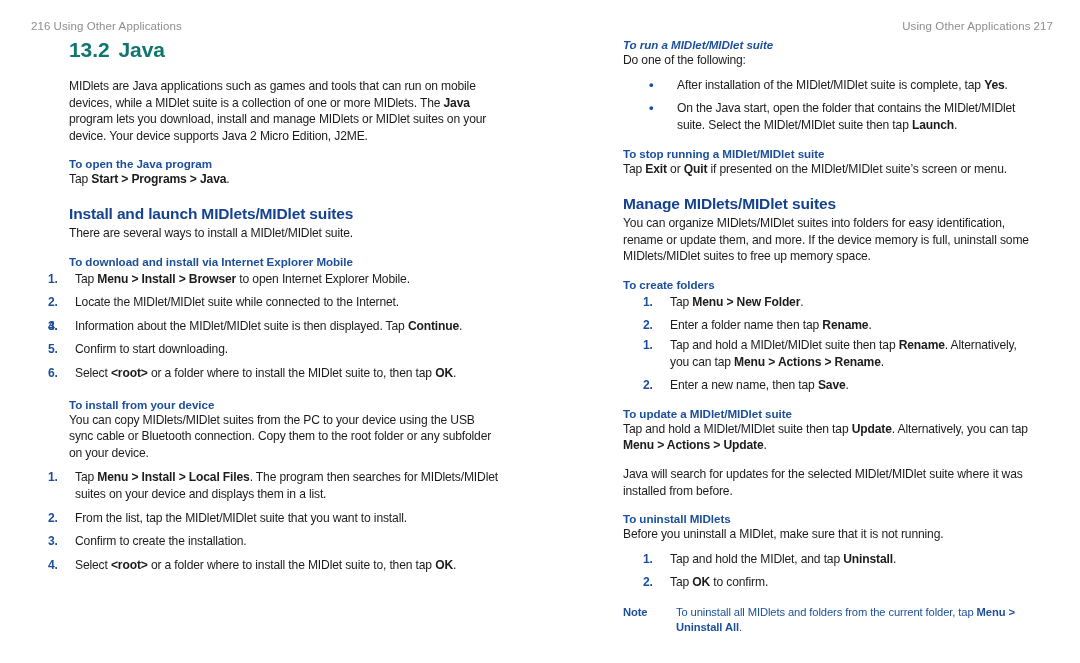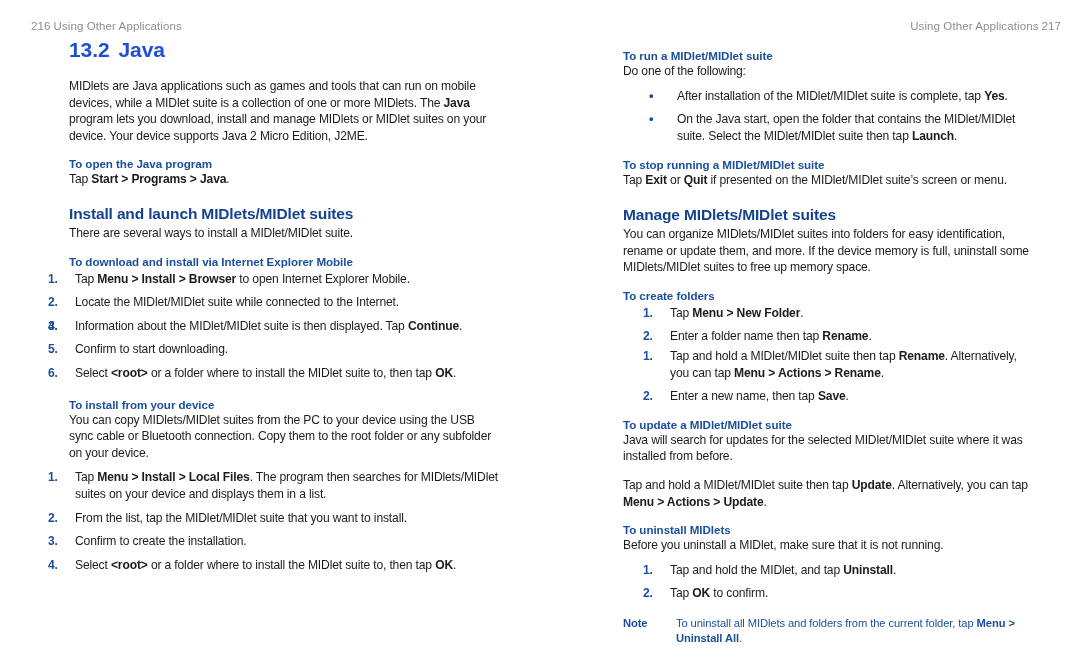--- a/index.html
+++ b/index.html
@@ -25,34 +25,34 @@
   
   .runhead {
     position: absolute;
     top: 20px;
     font-size: 11.5px;
     color: #8e8e8e;
     letter-spacing: 0.1px;
     white-space: nowrap;
   }
   .runhead-left { left: 28px; }
-  .runhead-right { right: 16px; }
+  .runhead-right { right: 24px; }
   .runhead .pg { margin: 0 3px; }
 
   
   .col {
     position: absolute;
     top: 38px;
   }
   .col-left  { left: 28px;  width: 470px; }
   .col-right { left: 623px; width: 412px; }
 
   
   .chapter-title {
-    color: #1d4ed8;
+    color: #0f766e;
     font-size: 21px;
     font-weight: bold;
     margin: 0 0 16px 41px;
     letter-spacing: -0.1px;
   }
   .chapter-title .num { margin-right: 9px; }
 
   h2.section {
     color: #15428f;
     font-size: 15.5px;
@@ -180,21 +180,21 @@
       <li><span class="marker">1.</span><span>Tap </span><b>Menu &gt; Install &gt; Local Files</b><span>. The program then searches for MIDlets/MIDlet suites on your device and displays them in a list.</span></li>
       <li><span class="marker">2.</span><span>From the list, tap the MIDlet/MIDlet suite that you want to install.</span></li>
       <li><span class="marker">3.</span><span>Confirm to create the installation.</span></li>
       <li><span class="marker">4.</span><span>Select </span><b>&lt;root&gt;</b><span> or a folder where to install the MIDlet suite to, then tap </span><b>OK</b><span>.</span></li>
     </ol>
 
   </div>
 
   <div class="col col-right">
 
-    <h3 class="task" style="margin-top:11px;">To run a MIDlet/MIDlet suite</h3>
+    <h3 class="task" style="margin-top:0;font-style:italic;">To run a MIDlet/MIDlet suite</h3>
     <p class="body">Do one of the following:</p>
     <ul class="bullets" style="margin-top:8px;">
       <li><span class="marker">•</span><span>After installation of the MIDlet/MIDlet suite is complete, tap </span><b>Yes</b><span>.</span></li>
       <li><span class="marker">•</span><span>On the Java start, open the folder that contains the MIDlet/MIDlet suite. Select the MIDlet/MIDlet suite then tap </span><b>Launch</b><span>.</span></li>
     </ul>
 
     <h3 class="task" style="margin-top:14px;">To stop running a MIDlet/MIDlet suite</h3>
     <p class="body"><span>Tap </span><b>Exit</b><span> or </span><b>Quit</b><span> if presented on the MIDlet/MIDlet suite’s screen or menu.</span></p>
 
     <h2 class="section">Manage MIDlets/MIDlet suites</h2>
@@ -205,22 +205,22 @@
       <li><span class="marker">1.</span><span>Tap </span><b>Menu &gt; New Folder</b><span>.</span></li>
       <li><span class="marker">2.</span><span>Enter a folder name then tap </span><b>Rename</b><span>.</span></li>
     </ol>
 
     <ol class="steps">
       <li><span class="marker">1.</span><span>Tap and hold a MIDlet/MIDlet suite then tap </span><b>Rename</b><span>. Alternatively, you can tap </span><b>Menu &gt; Actions &gt; Rename</b><span>.</span></li>
       <li><span class="marker">2.</span><span>Enter a new name, then tap </span><b>Save</b><span>.</span></li>
     </ol>
 
     <h3 class="task">To update a MIDlet/MIDlet suite</h3>
+    <p class="body"><span>Tap and hold a MIDlet/MIDlet suite then tap </span><b>Update</b><span>. Alternatively, you can tap </span><b>Menu &gt; Actions &gt; Update</b><span>.</span></p>
     <p class="body">Java will search for updates for the selected MIDlet/MIDlet suite where it was installed from before.</p>
-    <p class="body"><span>Tap and hold a MIDlet/MIDlet suite then tap </span><b>Update</b><span>. Alternatively, you can tap </span><b>Menu &gt; Actions &gt; Update</b><span>.</span></p>
 
     <h3 class="task">To uninstall MIDlets</h3>
     <p class="body">Before you uninstall a MIDlet, make sure that it is not running.</p>
     <ol class="steps" style="margin-top:8px;">
       <li><span class="marker">1.</span><span>Tap and hold the MIDlet, and tap </span><b>Uninstall</b><span>.</span></li>
       <li><span class="marker">2.</span><span>Tap </span><b>OK</b><span> to confirm.</span></li>
     </ol>
 
     <div class="note">
       <span class="note-label">Note</span><span>To uninstall all MIDlets and folders from the current folder, tap </span><b>Menu &gt; Uninstall All</b><span>.</span>

